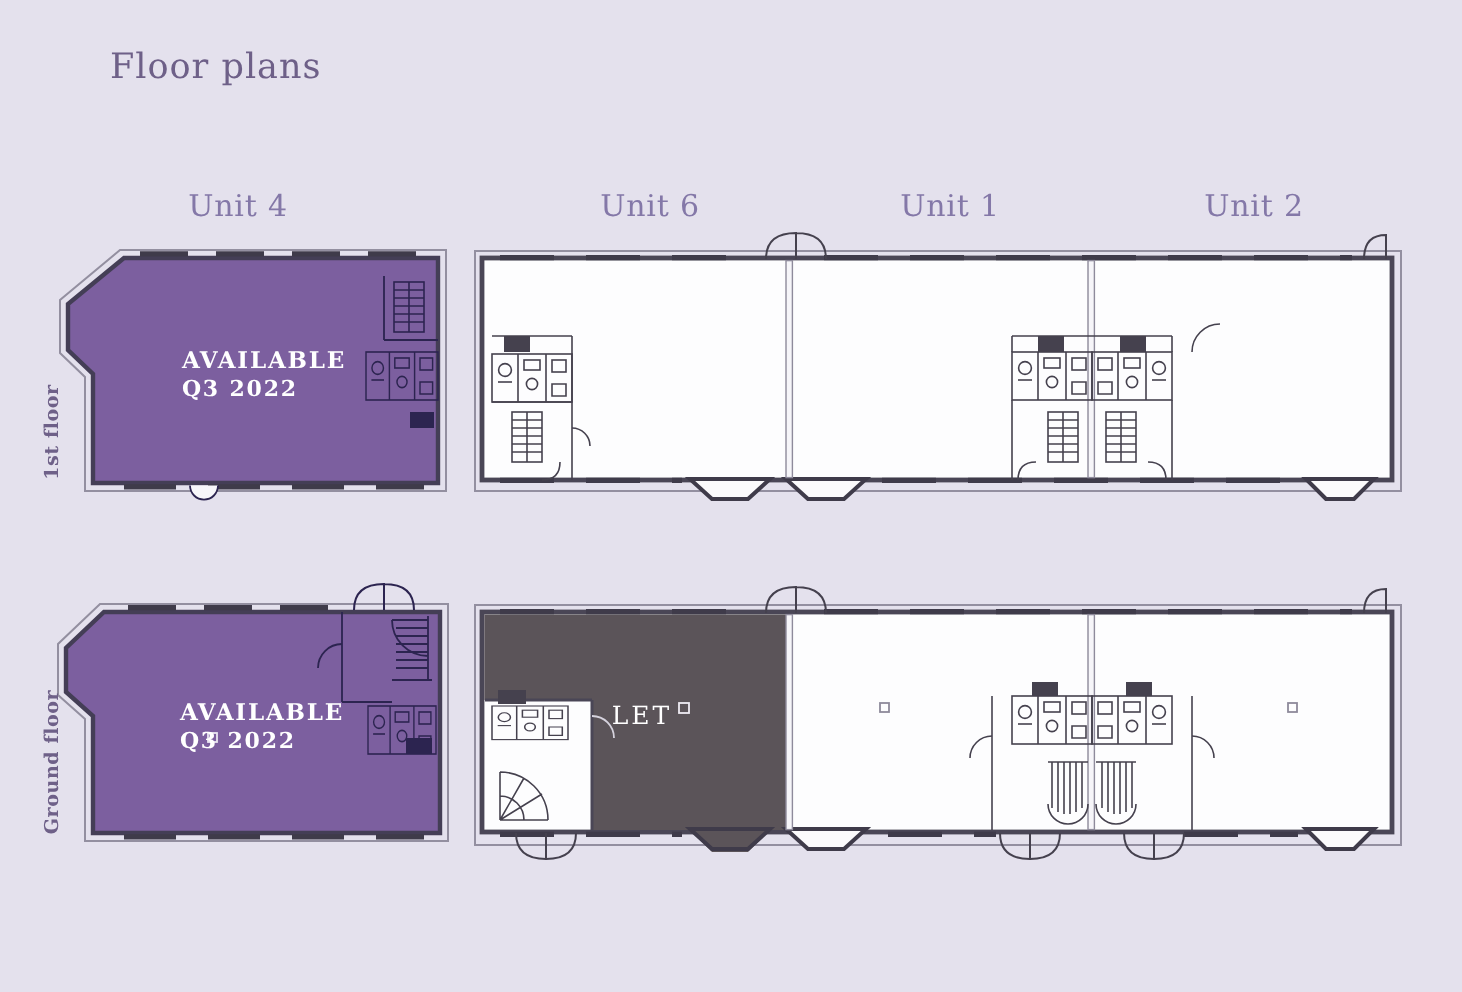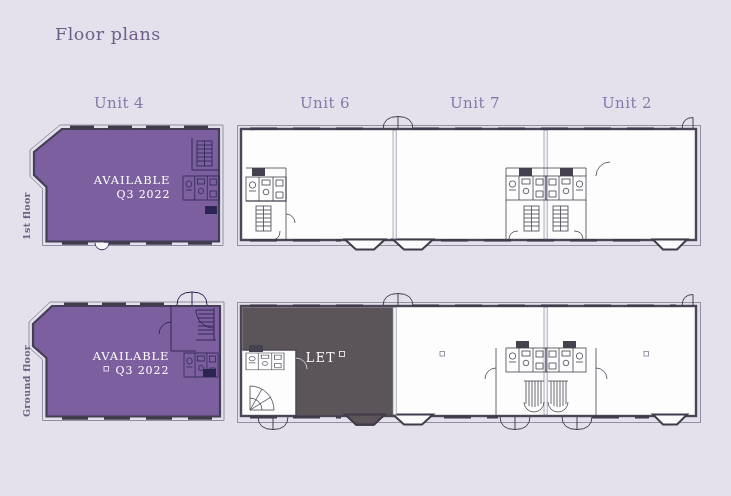--- a/index.html
+++ b/index.html
@@ -26,22 +26,22 @@
   }
   .floor-label{
     position:absolute;
     transform:rotate(-90deg);transform-origin:0 0;
     font-size:9.5px;font-weight:bold;letter-spacing:.3px;
     color:var(--heading-text,#6e6088);
     text-align:center;white-space:nowrap;
   }
   .status{
     position:absolute;transform:translateX(-50%);
-    text-align:right;color:var(--status-text,#fff);
-    font-weight:normal;font-size:11.5px;line-height:14.5px;letter-spacing:.9px;
+    text-align:left;color:var(--status-text,#fff);
+    font-weight:bold;font-size:11.5px;line-height:14.5px;letter-spacing:.9px;
     white-space:nowrap;
   }
   .status .line2{font-size:11px;}
   .let-label{
     position:absolute;transform:translateX(-50%);
     color:var(--status-text,#fff);
     font-weight:normal;font-size:12.5px;letter-spacing:1.5px;
   }
   
   .wallthin{fill:none;stroke:#938fa0;stroke-width:1;}
@@ -233,21 +233,21 @@
         <rect x="440" y="351.5" width="4.5" height="4.5" fill="none" stroke="#8e8a9b" stroke-width="0.9"></rect>
         <rect x="644" y="351.5" width="4.5" height="4.5" fill="none" stroke="#8e8a9b" stroke-width="0.9"></rect>
       </g>
     </g>
   </svg>
 
   <div class="title">Floor plans</div>
 
   <div class="unit-label" style="left:119px">Unit 4</div>
   <div class="unit-label" style="left:325px">Unit 6</div>
-  <div class="unit-label" style="left:475px">Unit 7</div>
+  <div class="unit-label" style="left:475px">Unit 1</div>
   <div class="unit-label" style="left:627px">Unit 2</div>
 
   <div class="floor-label" style="left:21px;top:247px;width:62px">1st floor</div>
   <div class="floor-label" style="left:21px;top:420px;width:78px">Ground floor</div>
 
   <div class="status" style="left:132px;top:173px">
     <div class="line1">AVAILABLE</div>
     <div class="line2">Q3 2022</div>
   </div>
   <div class="status" style="left:131px;top:349px">

